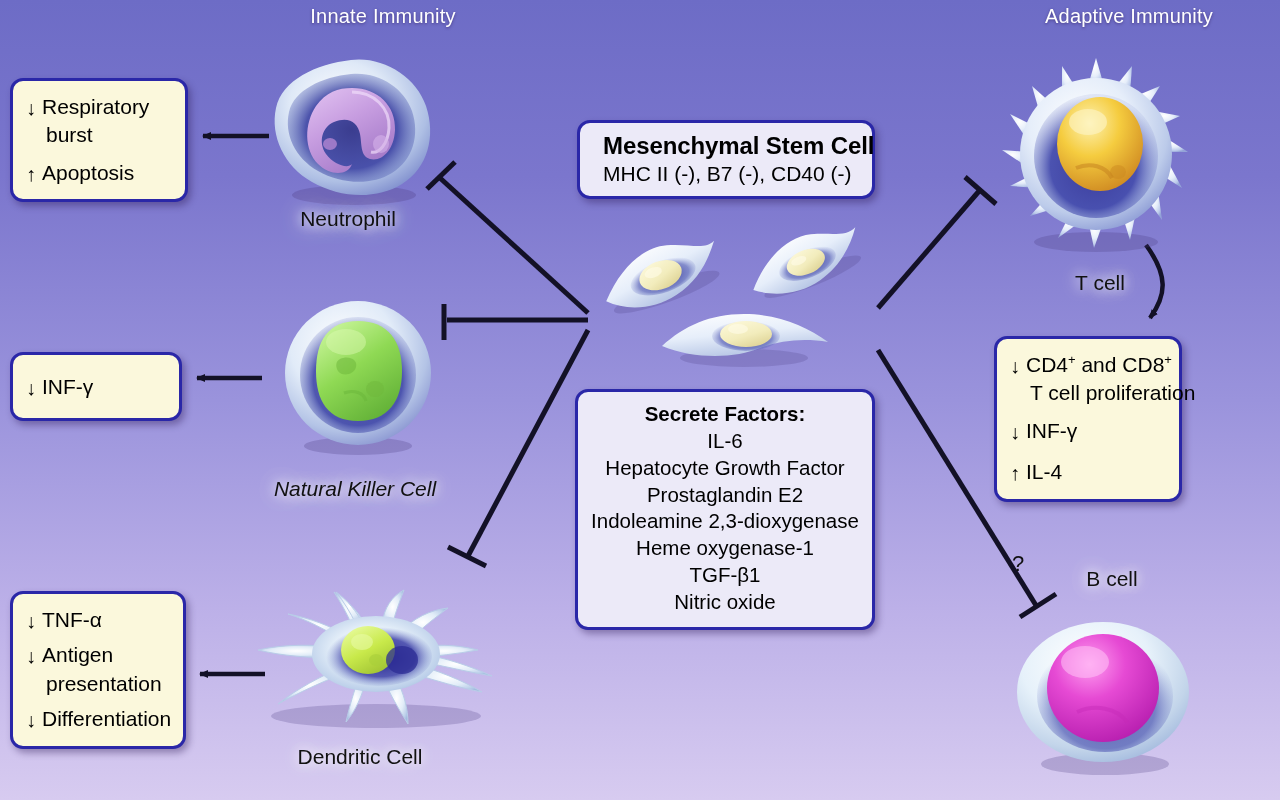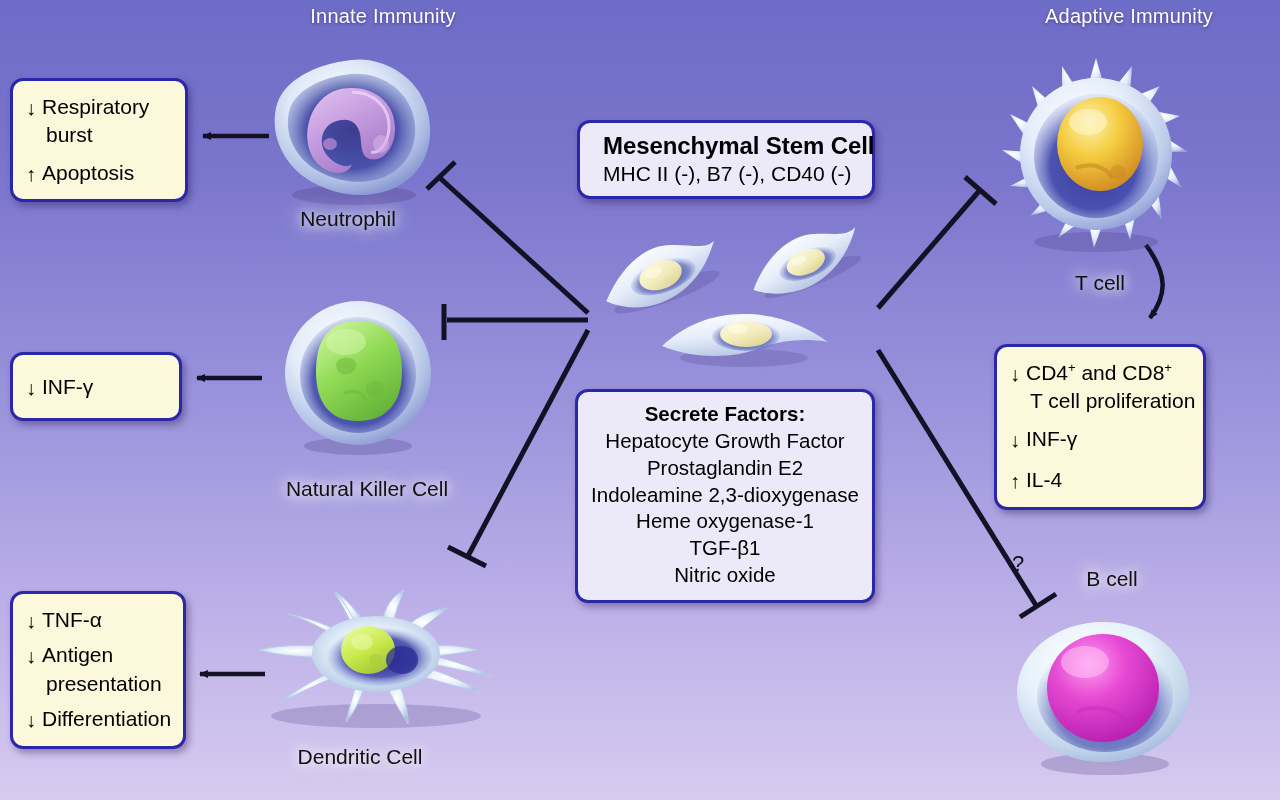--- a/index.html
+++ b/index.html
@@ -229,21 +229,21 @@
       <ellipse cx="80" cy="76" rx="73" ry="72" fill="url(#nkMem)"></ellipse>
       <ellipse cx="80" cy="78" rx="58" ry="58" fill="url(#nkCyto)" opacity=".9"></ellipse>
       <path d="M80,24 C110,24 124,44 124,74 C124,104 110,124 80,124
                C50,124 38,104 38,74 C38,44 50,24 80,24 Z" fill="url(#nkNuc)"></path>
       <path d="M62,62 C70,58 80,62 78,70 C76,78 64,80 60,74 C57,69 58,64 62,62 Z" fill="#6fb83c" opacity=".55"></path>
       <ellipse cx="97" cy="92" rx="9" ry="8" fill="#6fb83c" opacity=".5"></ellipse>
       <path d="M66,96 C76,92 86,96 88,104" stroke="#6ab53a" stroke-width="3" fill="none" opacity=".5"></path>
       <ellipse cx="68" cy="45" rx="20" ry="13" fill="#ddfbb4" opacity=".45"></ellipse>
     </svg>
   </div>
-  <div class="cell-label" style="left:367px; top:477px;">Natural Killer Cell</div>
+  <div class="cell-label" style="left:355px; top:477px;font-style:italic;">Natural Killer Cell</div>
 
   <div class="cell" style="left:216px; top:588px;">
     <svg width="310" height="145" viewBox="0 0 310 145">
       <defs>
         <radialGradient id="dcBody" cx="48%" cy="45%" r="62%">
           <stop offset="0%" stop-color="#ffffff"></stop>
           <stop offset="52%" stop-color="#e2edf8"></stop>
           <stop offset="85%" stop-color="#bdd0ea"></stop>
           <stop offset="100%" stop-color="#a3bcdf"></stop>
         </radialGradient>
@@ -435,40 +435,41 @@
     </span>
     <span class="row" style="margin-top:10px;">
       <span class="arrow-glyph">↓</span><span>Antigen</span>
     </span>
     <span class="row indent">presentation</span>
     <span class="row" style="margin-top:10px;">
       <span class="arrow-glyph">↓</span><span>Differentiation</span>
     </span>
   </div>
 
-  <div class="callout" style="left:994px; top:344px; width:212px;">
+  <div class="callout" style="left:994px; top:336px; width:188px;">
     <span class="row">
       <span class="arrow-glyph">↓</span><span>CD4</span><span class="sup">+</span><span> and CD8</span><span class="sup">+</span>
     </span>
     <span class="row indent">T cell proliferation</span>
     <span class="row" style="margin-top:12px;">
       <span class="arrow-glyph">↓</span><span>INF-γ</span>
     </span>
     <span class="row" style="margin-top:16px;">
       <span class="arrow-glyph">↑</span><span>IL-4</span>
     </span>
   </div>
 
   <div class="callout white" style="left:577px; top:120px; width:298px;">
     <span class="box-title">Mesenchymal Stem Cell</span>
     <span class="box-sub">MHC II (-), B7 (-), CD40 (-)</span>
   </div>
 
   <div class="callout white" style="left:575px; top:389px; width:300px; padding:9px 10px 11px;">
     <span class="factor-line head">Secrete Factors:</span>
+    <span class="factor-line">IL-6</span>
     <span class="factor-line">Hepatocyte Growth Factor</span>
     <span class="factor-line">Prostaglandin E2</span>
     <span class="factor-line">Indoleamine 2,3-dioxygenase</span>
     <span class="factor-line">Heme oxygenase-1</span>
     <span class="factor-line">TGF-β1</span>
     <span class="factor-line">Nitric oxide</span>
   </div>
 
 </div>
 

